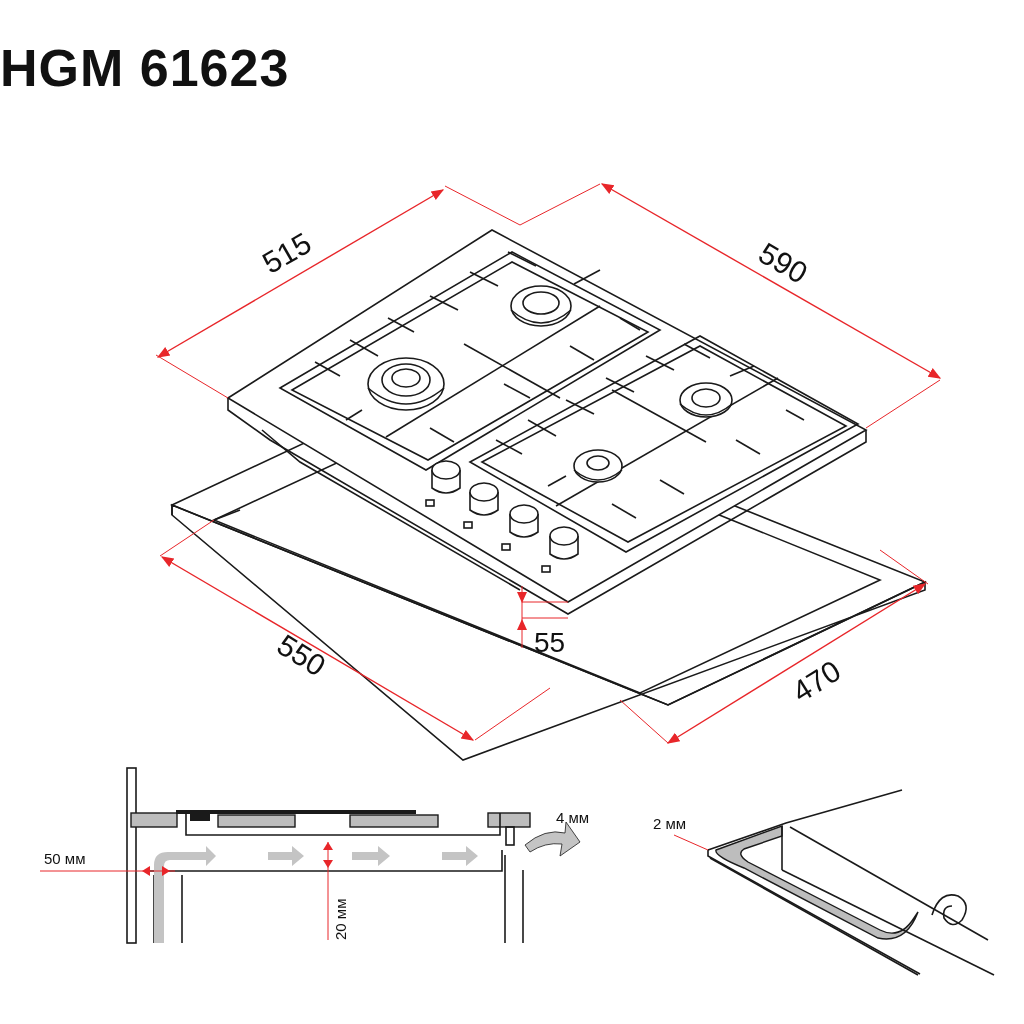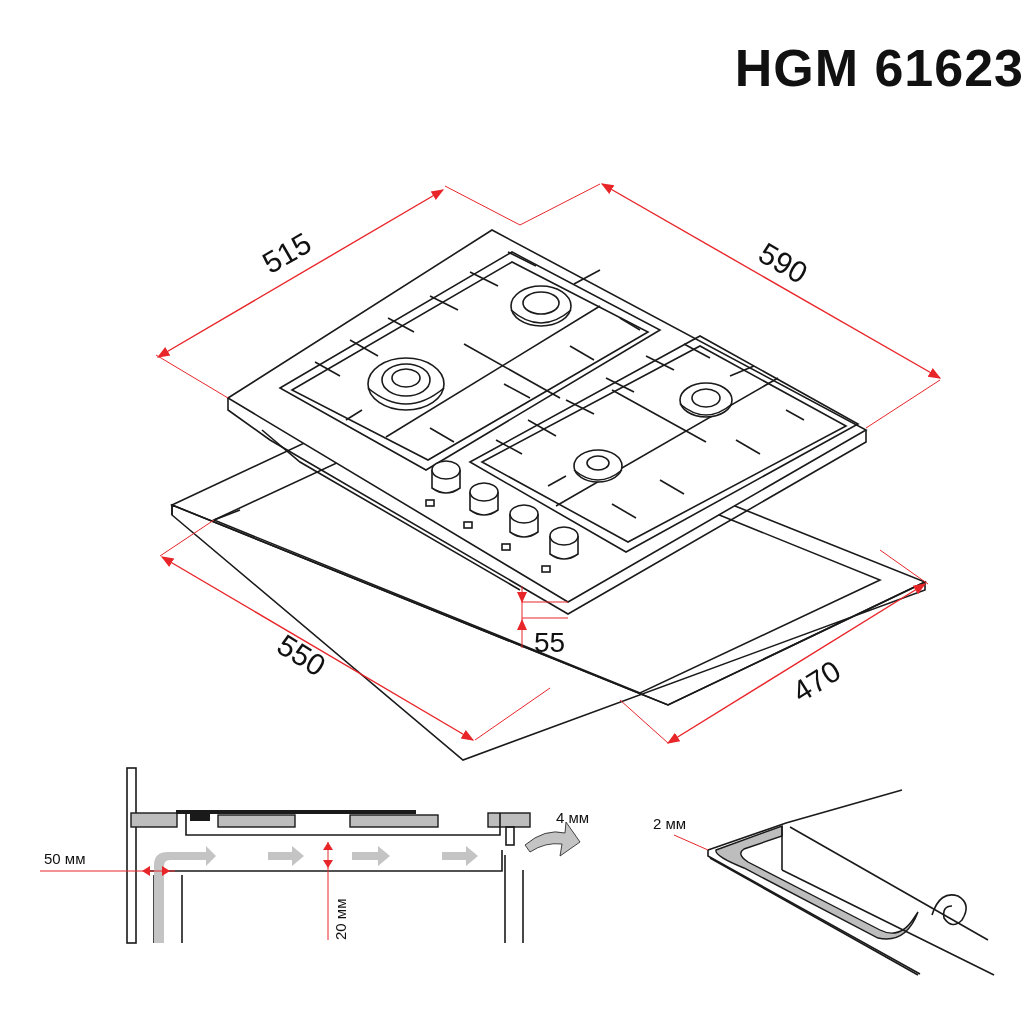--- a/index.html
+++ b/index.html
@@ -1,18 +1,18 @@
 <!DOCTYPE html>
 <html><head>
 <meta charset="utf-8">
 <style>
   html, body { margin: 0; padding: 0; background: #ffffff; }
   body { width: 1024px; height: 1024px; position: relative; overflow: hidden;
          font-family: "Liberation Sans", sans-serif; }
-  .title { position: absolute; left: 0; top: 38px; width: 1024px; text-align: right;
+  .title { position: absolute; left: 0; top: 38px; width: 1024px; text-align: left;
            font-size: 52px; font-weight: bold; color: #111; letter-spacing: 1px; }
   svg { position: absolute; left: 0; top: 0; }
   .ln { stroke: #1a1a1a; stroke-width: 1.6; fill: none; }
   .lnf { stroke: #1a1a1a; stroke-width: 1.6; fill: #fff; }
   .dim { stroke: #e8262a; stroke-width: 1.4; fill: none; }
   .ext { stroke: #e8262a; stroke-width: 1; fill: none; }
   .lbl { font-family: "Liberation Sans", sans-serif; fill: #111; }
   .gray { fill: #bdbdbd; stroke: #1a1a1a; stroke-width: 1.4; }
   .flow { fill: #c4c4c4; }
 </style>

